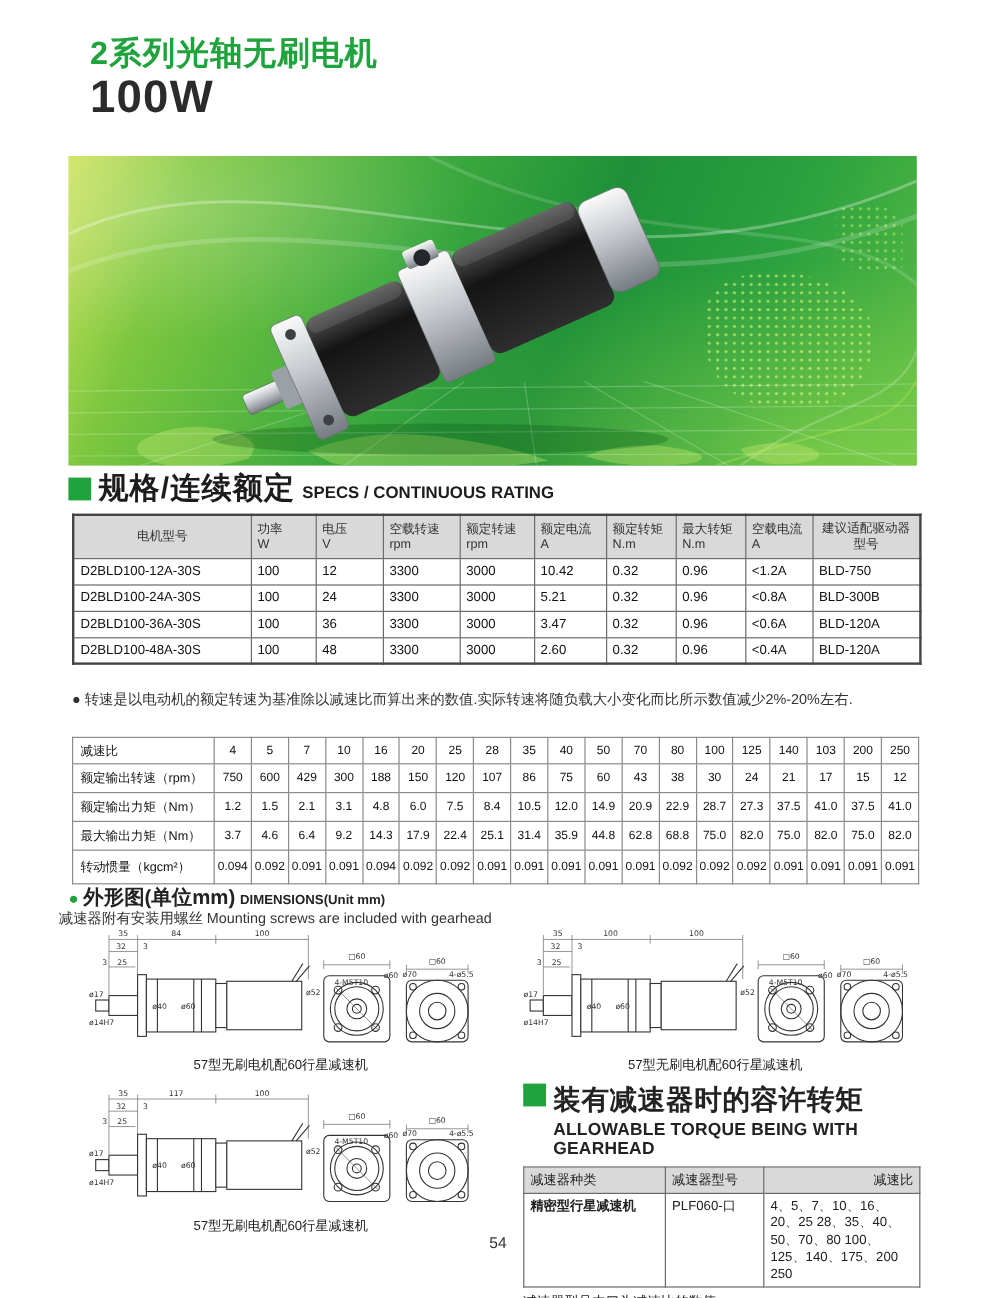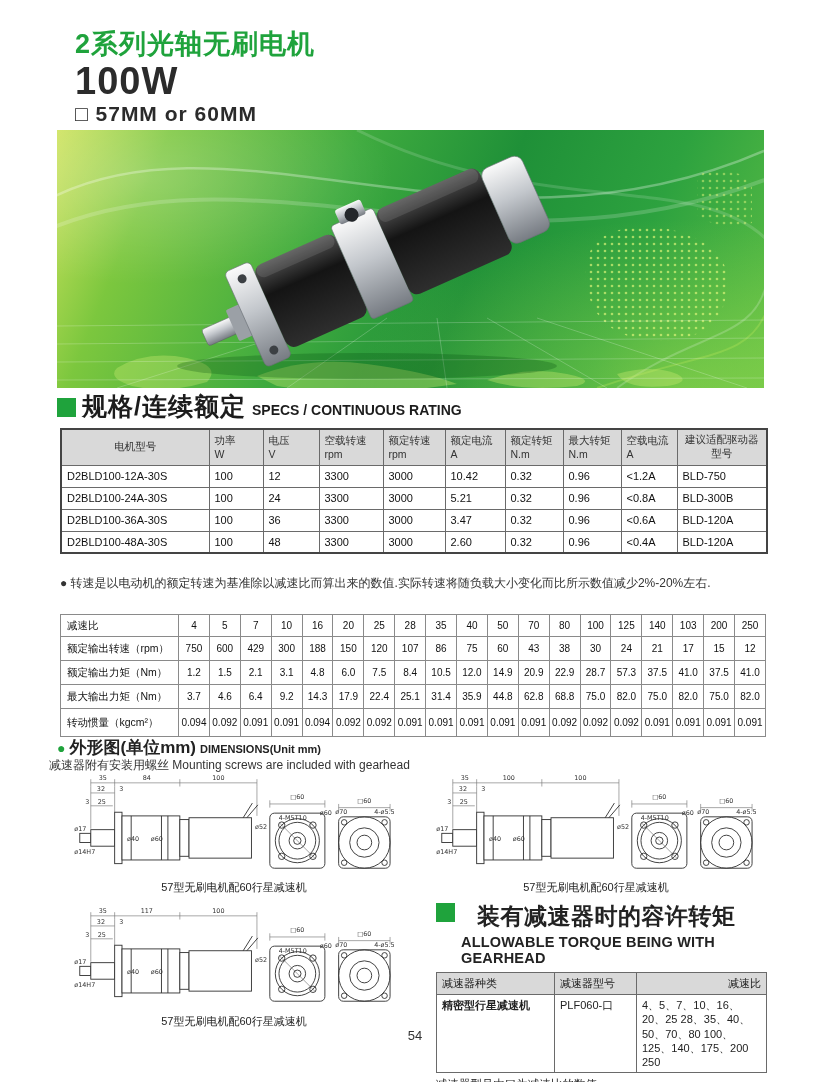--- a/index.html
+++ b/index.html
@@ -54,41 +54,40 @@
   .dims-title .cn { font-size:17px; font-weight:bold; }
   .dims-title .en { font-size:11px; font-weight:bold; }
   .dims-sub { position:absolute; left:49px; top:757px; font-size:12px; color:#333; }
 
   .drawing { position:absolute; }
   .drawing svg text { font-family:"DejaVu Sans",sans-serif; font-size:7px; fill:#333; }
   .caption { position:absolute; width:352px; text-align:center; font-size:11px; color:#222; }
 
   
   .tq { position:absolute; left:436px; top:901px; width:332px; }
-  .tq-title-row { display:flex; align-items:flex-start; gap:22px; }
+  .tq-title-row { display:flex; align-items:flex-start; gap:6px; }
   .tq-cn { font-size:23px; font-weight:bold; letter-spacing:0.5px; }
   .tq-en { font-size:14.5px; font-weight:bold; margin:2px 0 6px 25px; letter-spacing:0.2px; }
   .tq-table { width:330px; font-size:11px; border:1.5px solid #444; }
   .tq-table th, .tq-table td { border:1px solid #6a6a6a; padding:3px 5px; font-weight:normal; text-align:left; vertical-align:top; }
   .tq-table thead th { background:#d9d9d9; height:22px; }
   .tq-table thead th.r { text-align:right; }
   .tq-table td { background:#fff; line-height:1.3; }
   .tq-note { font-size:11.5px; color:#222; margin-top:4px; }
 
   .pagenum { position:absolute; left:395px; top:1028px; width:40px; text-align:center; font-size:13px; color:#333; }
 </style>
 </head>
 <body>
 
 <div class="page">
 
   <div class="hdr">
     <div class="series">2系列光轴无刷电机</div>
     <div class="power">100W</div>
-    <div class="size">□ 57MM or 60MM</div>
   </div>
 
   <div class="banner">
     <svg width="707" height="258" viewBox="0 0 707 258">
       <defs>
         <linearGradient id="metal" x1="0" y1="0" x2="0" y2="1">
           <stop offset="0" stop-color="#fafafa"></stop>
             <stop offset="0.45" stop-color="#c3c7cc"></stop>
             <stop offset="1" stop-color="#777c83"></stop>
         </linearGradient>
@@ -322,21 +321,21 @@
         <td>4.8</td>
         <td>6.0</td>
         <td>7.5</td>
         <td>8.4</td>
         <td>10.5</td>
         <td>12.0</td>
         <td>14.9</td>
         <td>20.9</td>
         <td>22.9</td>
         <td>28.7</td>
-        <td>57.3</td>
+        <td>27.3</td>
         <td>37.5</td>
         <td>41.0</td>
         <td>37.5</td>
         <td>41.0</td>
       </tr>
       <tr>
         <th class="lbl">最大输出力矩（Nm）</th>
         <td>3.7</td>
         <td>4.6</td>
         <td>6.4</td>

